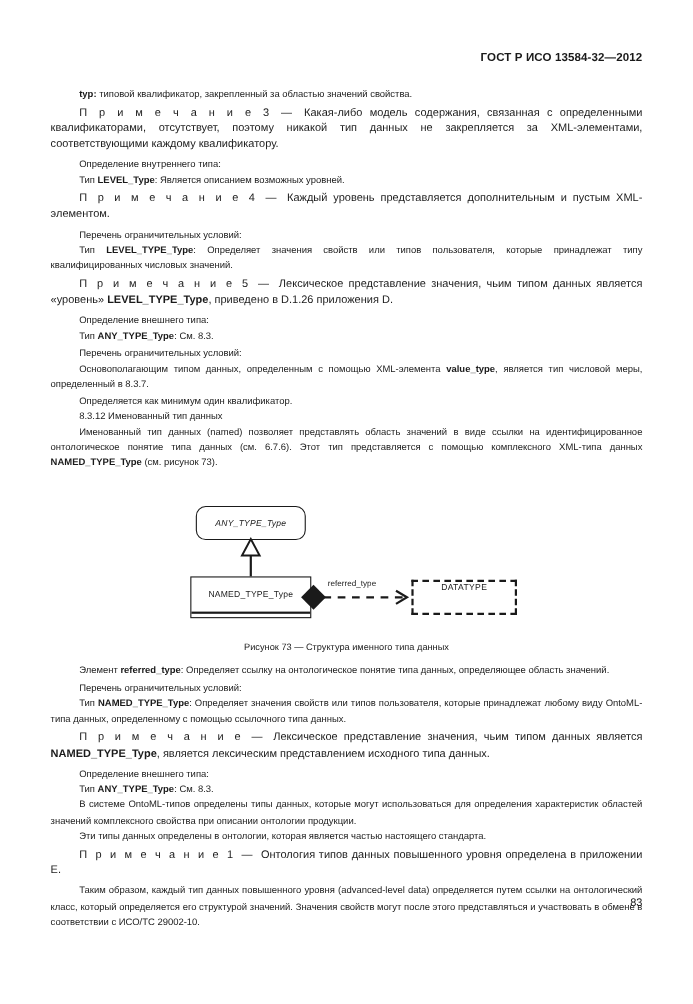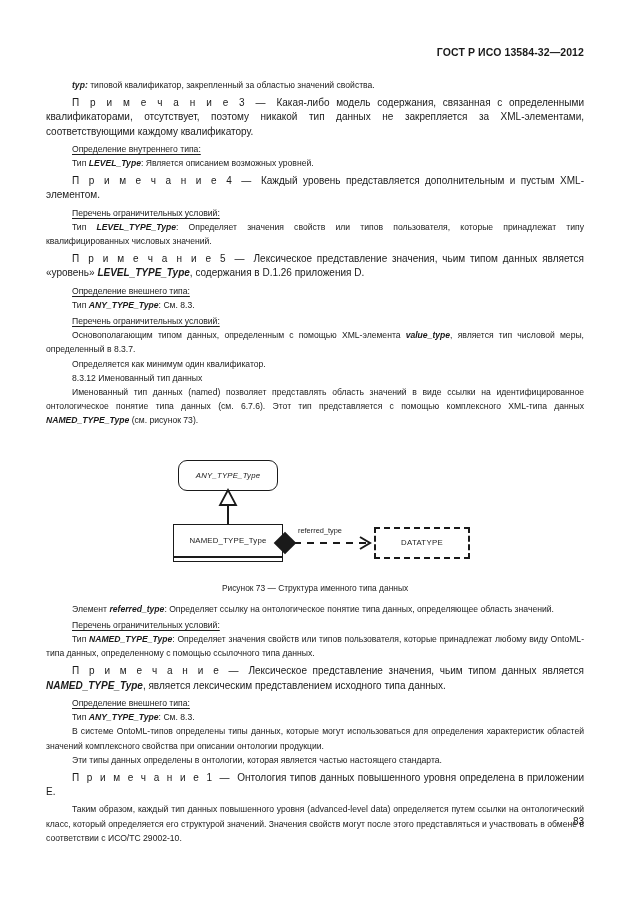--- a/index.html
+++ b/index.html
@@ -51,24 +51,23 @@
     font-size: 10px;
     line-height: 14.2px;
     margin-top: 4px;
     margin-bottom: 3px;
   }
   p.heading-ul {
     text-indent: 26px;
     margin-top: 2px;
   }
   .ul {
-    text-decoration: underline;
     text-underline-offset: 1.5px;
   }
-  .b { font-weight: bold; font-style: italic; }
+  .b { font-weight: bold; }
   .sp {
     letter-spacing: 2.1px;
   }
   
   .figure {
     position: relative;
     height: 160px;
     margin-top: 14px;
   }
   .fig-caption {
@@ -142,21 +141,20 @@
   }
   .box-datatype {
     position: absolute;
     left: 328px;
     top: 85px;
     width: 96px;
     height: 32px;
     border: 2.2px dashed #1a1a1a;
     box-sizing: border-box;
     display: flex;
-    align-items: center;
     justify-content: center;
   }
   .box-datatype span {
     font-size: 7.8px;
     letter-spacing: 0.3px;
   }
   .page-number {
     position: absolute;
     right: 46px;
     top: 816px;
@@ -188,21 +186,21 @@
     <p class="heading-ul"><span class="ul">Определение внутреннего типа:</span></p>
 
     <p class="indent"><span>Тип </span><span class="b">LEVEL_Type</span><span>: Является описанием возможных уровней.</span></p>
 
     <p class="note"><span class="sp">П р и м е ч а н и е  4 — </span><span>Каждый уровень представляется дополнительным и пустым XML-элементом.</span></p>
 
     <p class="heading-ul"><span class="ul">Перечень ограничительных условий:</span></p>
 
     <p class="indent"><span>Тип </span><span class="b">LEVEL_TYPE_Type</span><span>: Определяет значения свойств или типов пользователя, которые принадлежат типу квалифицированных числовых значений.</span></p>
 
-    <p class="note"><span class="sp">П р и м е ч а н и е  5 — </span><span>Лексическое   представление   значения, чьим типом данных является «уровень» </span><span class="b">LEVEL_TYPE_Type</span><span>, содержания в D.1.26 приложения D.</span></p>
+    <p class="note"><span class="sp">П р и м е ч а н и е  5 — </span><span>Лексическое   представление   значения, чьим типом данных является «уровень» </span><span class="b">LEVEL_TYPE_Type</span><span>, приведено в D.1.26 приложения D.</span></p>
 
     <p class="heading-ul"><span class="ul">Определение внешнего типа:</span></p>
 
     <p class="indent"><span>Тип </span><span class="b">ANY_TYPE_Type</span><span>: См. 8.3.</span></p>
 
     <p class="heading-ul"><span class="ul">Перечень ограничительных условий:</span></p>
 
     <p class="indent"><span>Основополагающим типом данных, определенным с помощью XML-элемента </span><span class="b">value_type</span><span>, является тип числовой меры, определенный в 8.3.7.</span></p>
 
     <p class="indent">Определяется как минимум один квалификатор.</p>

